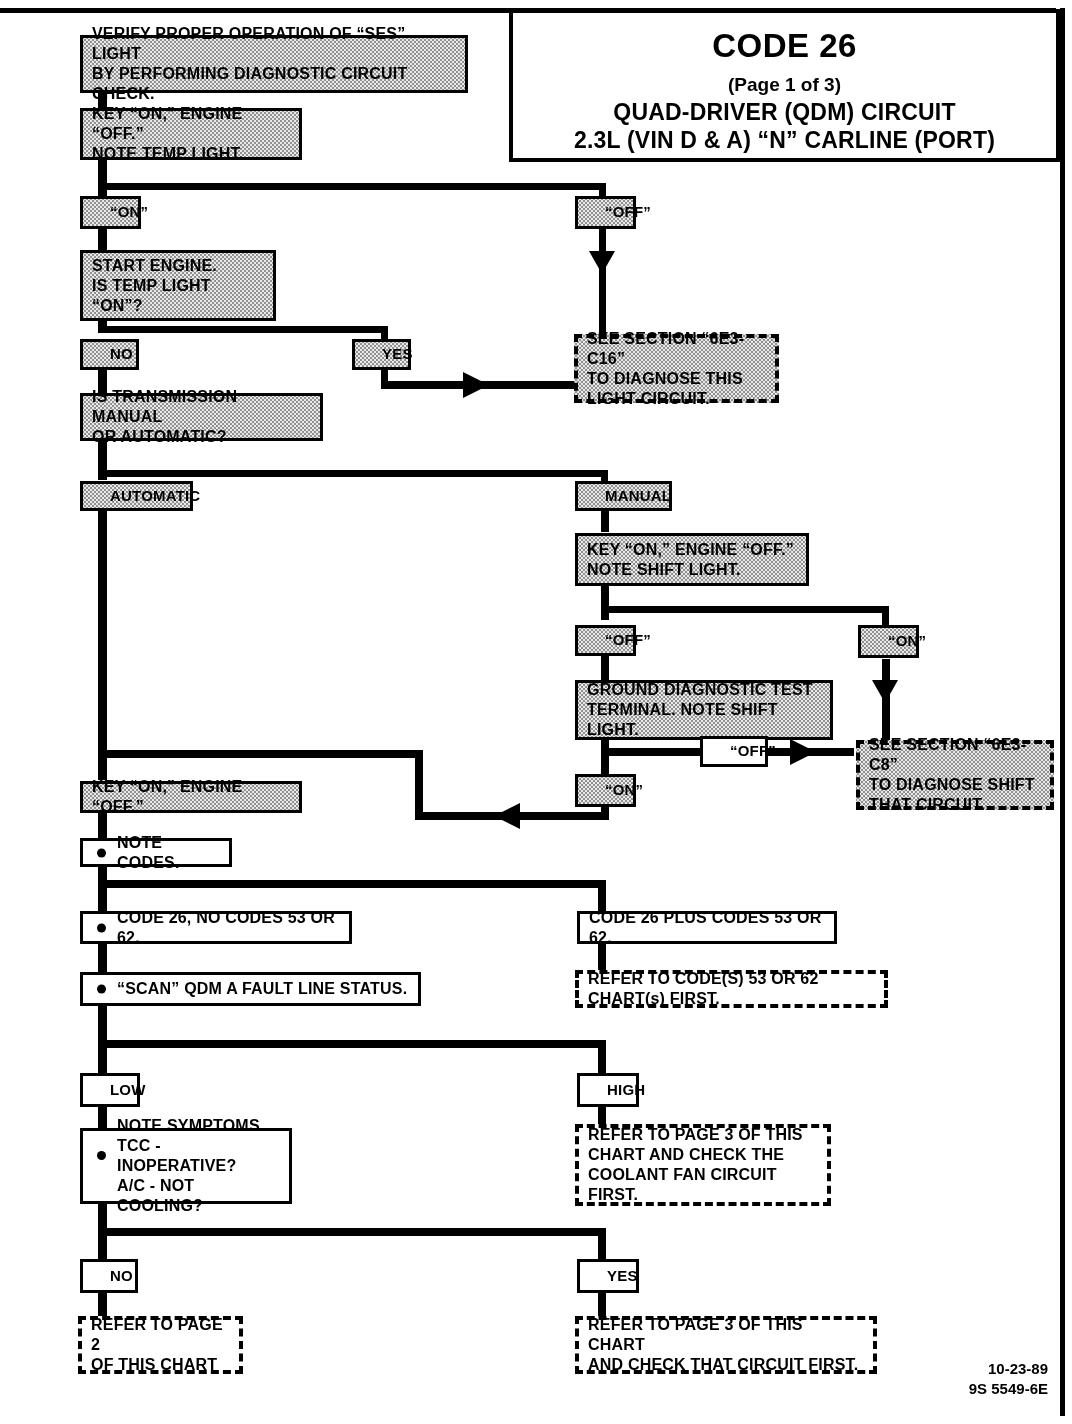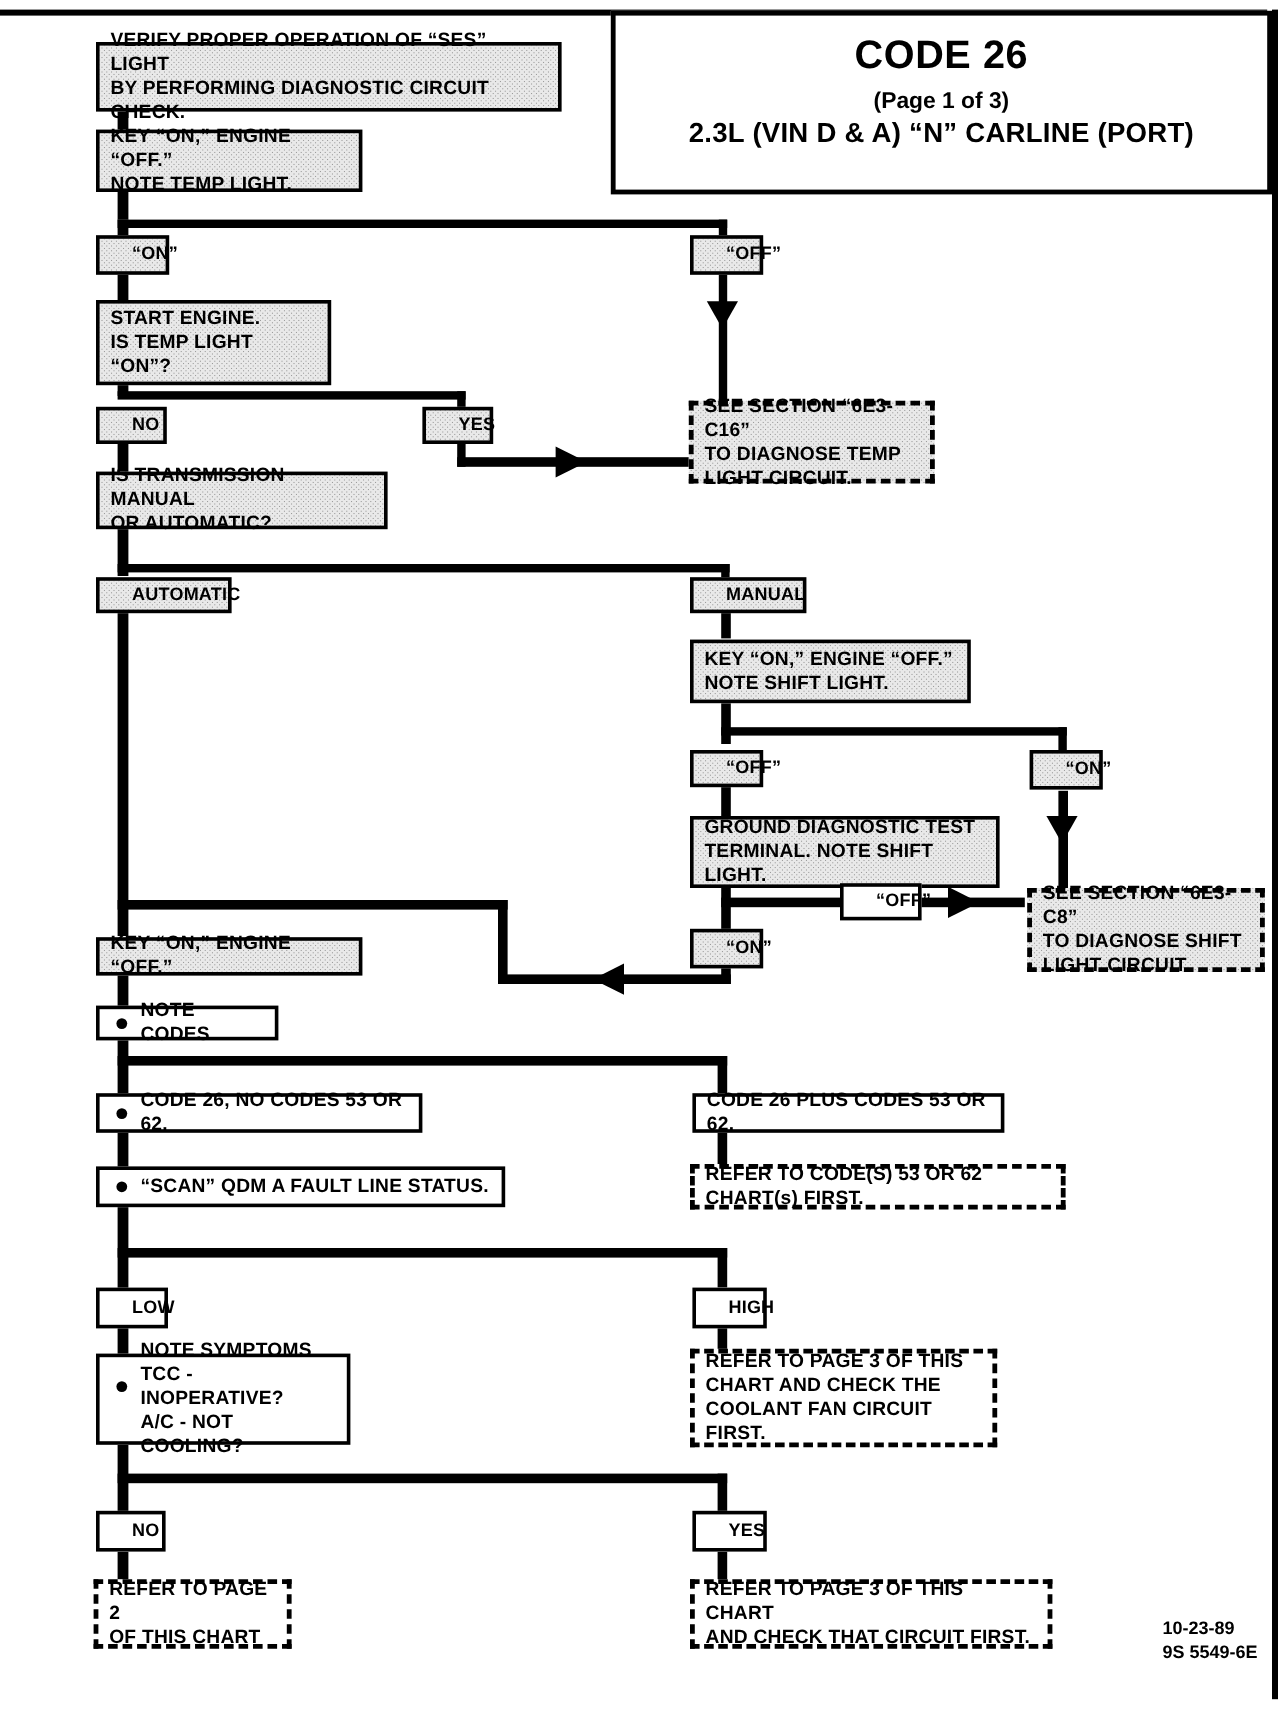--- a/index.html
+++ b/index.html
@@ -83,35 +83,36 @@
   }
   .arrow-left{
     position:absolute;width:0;height:0;
     border-top:13px solid transparent;
     border-bottom:13px solid transparent;
     border-right:26px solid #000;
   }
 
   
   #footer{
-    position:absolute;right:24px;bottom:36px;
-    text-align:left;font-size:15px;font-weight:bold;color:#000;line-height:1.35;
+    position:absolute;right:24px;bottom:25px;
+    text-align:right;font-size:15px;font-weight:bold;color:#000;line-height:1.35;
   }
 </style>
 </head>
 <body>
 
 <div id="page">
 
   <div class="rule-top"></div>
   <div class="rule-right"></div>
 
   <div id="title-block">
     <div class="t1">CODE 26</div>
     <div class="t2">(Page 1 of 3)</div>
+    <div class="t3">QUAD-DRIVER (QDM) CIRCUIT</div>
     <div class="t4">2.3L  (VIN D &amp; A)  “N”  CARLINE  (PORT)</div>
   </div>
 
   <div class="conn" style="left:98px;top:92px;width:9px;height:23px;"></div>
 
   <div class="conn" style="left:98px;top:159px;width:9px;height:24px;"></div>
   <div class="conn" style="left:98px;top:183px;width:508px;height:7px;"></div>
   <div class="conn" style="left:599px;top:183px;width:7px;height:15px;"></div>
   <div class="conn" style="left:98px;top:183px;width:9px;height:15px;"></div>
 
@@ -195,21 +196,21 @@
   <div class="node small fill-stipple" style="left:575px;top:196px;width:61px;height:33px;">“OFF”</div>
 
   <div class="node txt fill-stipple" style="left:80px;top:250px;width:196px;height:71px;white-space:pre-line;">START ENGINE.
 IS TEMP LIGHT “ON”?</div>
 
   <div class="node small fill-stipple" style="left:80px;top:339px;width:59px;height:31px;">NO</div>
 
   <div class="node small fill-stipple" style="left:352px;top:339px;width:59px;height:31px;">YES</div>
 
   <div class="node txt fill-stipple dashed" style="left:574px;top:334px;width:205px;height:69px;white-space:pre-line;">SEE SECTION “6E3-C16”
-TO DIAGNOSE TEMP
+TO DIAGNOSE THIS
 LIGHT CIRCUIT.</div>
 
   <div class="node txt fill-stipple" style="left:80px;top:393px;width:243px;height:48px;white-space:pre-line;">IS TRANSMISSION MANUAL
 OR AUTOMATIC?</div>
 
   <div class="node small fill-stipple" style="left:80px;top:481px;width:113px;height:30px;">AUTOMATIC</div>
 
   <div class="node small fill-stipple" style="left:575px;top:481px;width:97px;height:30px;">MANUAL</div>
 
   <div class="node txt fill-stipple" style="left:575px;top:533px;width:234px;height:53px;white-space:pre-line;">KEY “ON,” ENGINE “OFF.”
@@ -221,21 +222,21 @@
 
   <div class="node txt fill-stipple" style="left:575px;top:680px;width:258px;height:60px;white-space:pre-line;">GROUND DIAGNOSTIC TEST
 TERMINAL.  NOTE SHIFT LIGHT.</div>
 
   <div class="node small fill-white" style="left:700px;top:736px;width:68px;height:31px;">“OFF”</div>
 
   <div class="node small fill-stipple" style="left:575px;top:774px;width:61px;height:33px;">“ON”</div>
 
   <div class="node txt fill-stipple dashed" style="left:856px;top:740px;width:198px;height:70px;white-space:pre-line;">SEE SECTION “6E3-C8”
 TO DIAGNOSE SHIFT
-LIGHT CIRCUIT.</div>
+THAT CIRCUIT.</div>
 
   <div class="node txt fill-stipple" style="left:80px;top:781px;width:222px;height:32px;">KEY “ON,” ENGINE “OFF.”</div>
 
   <div class="node txt fill-white bullet" style="left:80px;top:838px;width:152px;height:29px;">NOTE CODES.</div>
 
   <div class="node txt fill-white bullet" style="left:80px;top:911px;width:272px;height:33px;">CODE 26, NO CODES 53 OR 62.</div>
 
   <div class="node txt fill-white" style="left:577px;top:911px;width:260px;height:33px;">CODE 26 PLUS CODES 53 OR 62.</div>
 
   <div class="node txt fill-white bullet" style="left:80px;top:972px;width:341px;height:34px;">“SCAN” QDM A  FAULT LINE STATUS.</div>

